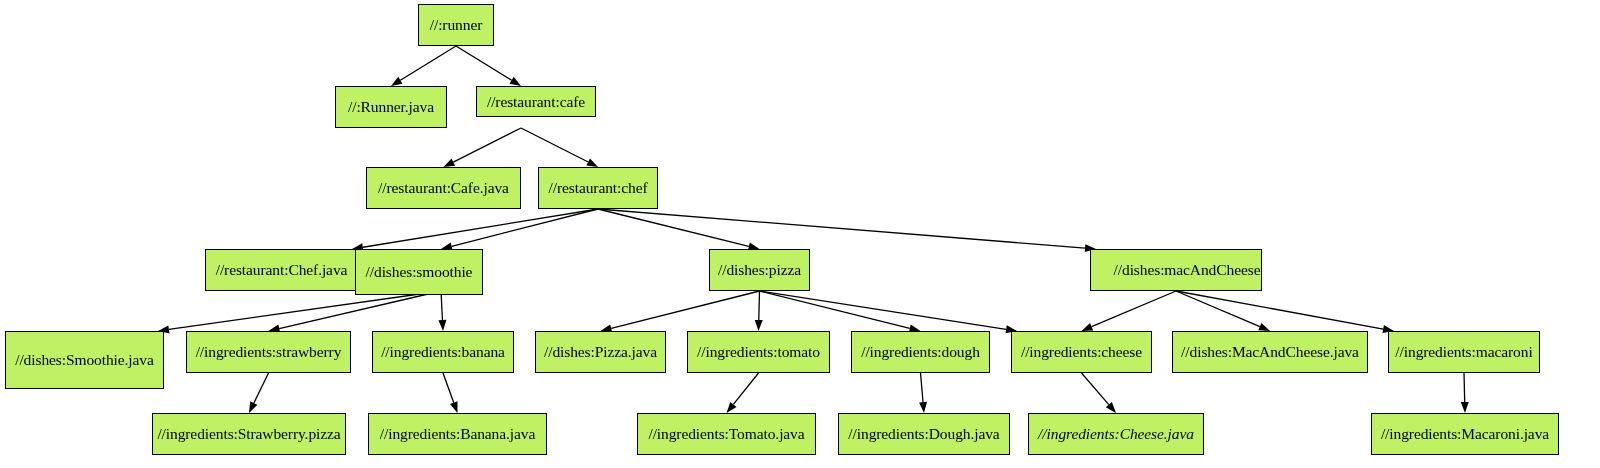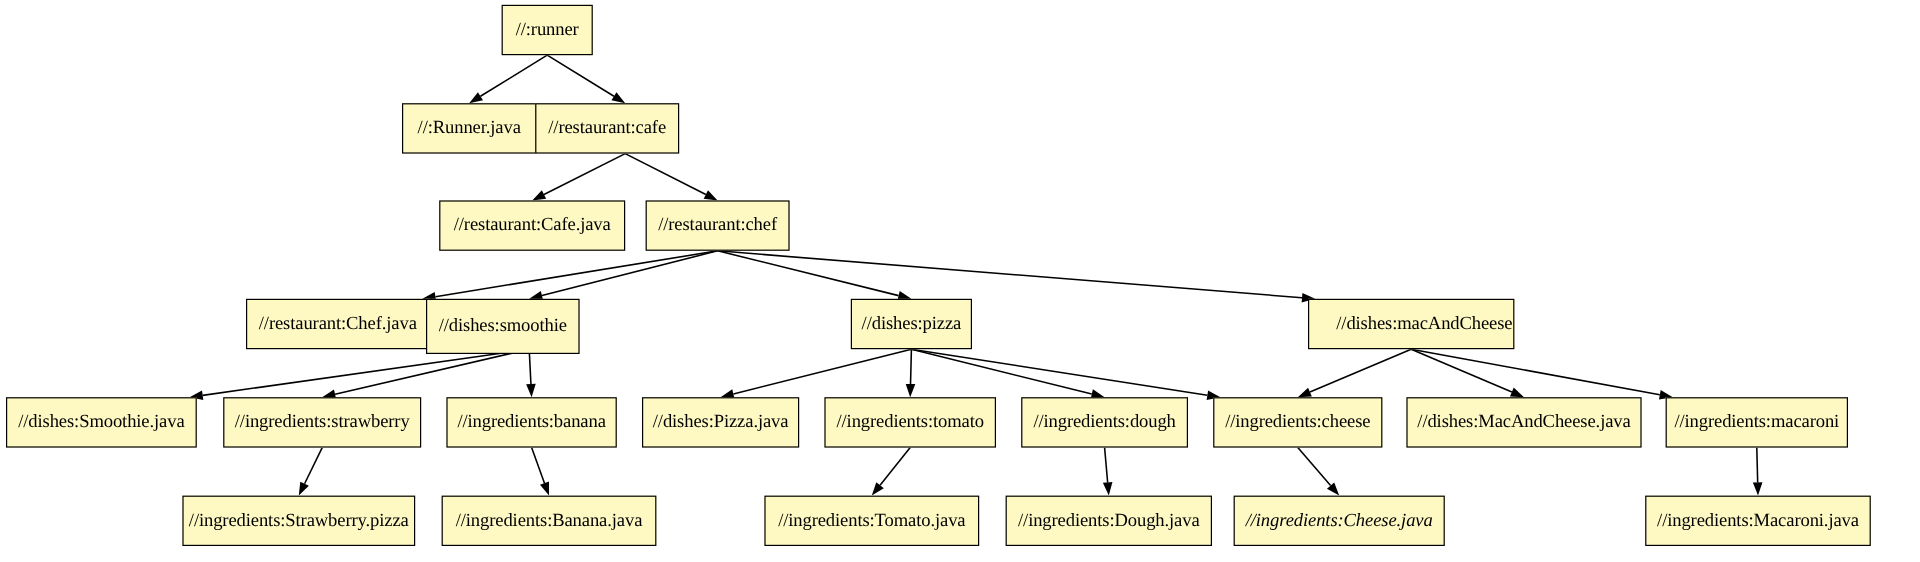--- a/index.html
+++ b/index.html
@@ -29,21 +29,21 @@
     position: absolute;
     left: 0;
     top: 0;
     width: 1600px;
     height: 468px;
   }
   .graph-node {
     position: absolute;
     box-sizing: border-box;
     border: 1px solid #000000;
-    background: #fef9c3;
+    background: #bef264;
     display: flex;
     align-items: center;
     justify-content: center;
     font-size: 15.5px;
     line-height: 1;
     color: #000000;
     white-space: nowrap;
     letter-spacing: -0.1px;
   }
   .graph-node .node-label {
@@ -105,42 +105,42 @@
       <line x1="1464" y1="373" x2="1464.7250858972377" y2="402.0034358895106" stroke="#000000" stroke-width="1.3"></line>
       <polygon points="1465,413 1460.7263353116052,402.10340465415146 1468.7238364828702,401.9034671248698" fill="#000000"></polygon>
     </svg>
   <div id="node-layer">
       <div class="graph-node" style="left: 418px; top: 4px; width: 76px; height: 42px;">
         <span class="node-label">//:runner</span>
       </div>
       <div class="graph-node" style="left: 335px; top: 86px; width: 112px; height: 42px;">
         <span class="node-label">//:Runner.java</span>
       </div>
-      <div class="graph-node" style="left: 446px; top: 86px; width: 120px; height: 42px;">
+      <div class="graph-node" style="left: 476px; top: 86px; width: 120px; height: 31px;">
         <span class="node-label">//restaurant:cafe</span>
       </div>
       <div class="graph-node" style="left: 366px; top: 167px; width: 155px; height: 42px;">
         <span class="node-label">//restaurant:Cafe.java</span>
       </div>
       <div class="graph-node" style="left: 538px; top: 167px; width: 120px; height: 42px;">
         <span class="node-label">//restaurant:chef</span>
       </div>
       <div class="graph-node" style="left: 205px; top: 249px; width: 153px; height: 42px;">
         <span class="node-label">//restaurant:Chef.java</span>
       </div>
       <div class="graph-node" style="left: 355px; top: 249px; width: 128px; height: 46px;">
         <span class="node-label">//dishes:smoothie</span>
       </div>
       <div class="graph-node" style="left: 709px; top: 249px; width: 101px; height: 42px;">
         <span class="node-label">//dishes:pizza</span>
       </div>
       <div class="graph-node" style="left: 1090px; top: 249px; width: 172px; height: 42px; padding-left: 22px;">
         <span class="node-label">//dishes:macAndCheese</span>
       </div>
-      <div class="graph-node" style="left: 5px; top: 331px; width: 159px; height: 42px;">
+      <div class="graph-node" style="left: 5px; top: 331px; width: 159px; height: 58px;">
         <span class="node-label">//dishes:Smoothie.java</span>
       </div>
       <div class="graph-node" style="left: 186px; top: 331px; width: 165px; height: 42px;">
         <span class="node-label">//ingredients:strawberry</span>
       </div>
       <div class="graph-node" style="left: 372px; top: 331px; width: 142px; height: 42px;">
         <span class="node-label">//ingredients:banana</span>
       </div>
       <div class="graph-node" style="left: 535px; top: 331px; width: 131px; height: 42px;">
         <span class="node-label">//dishes:Pizza.java</span>

